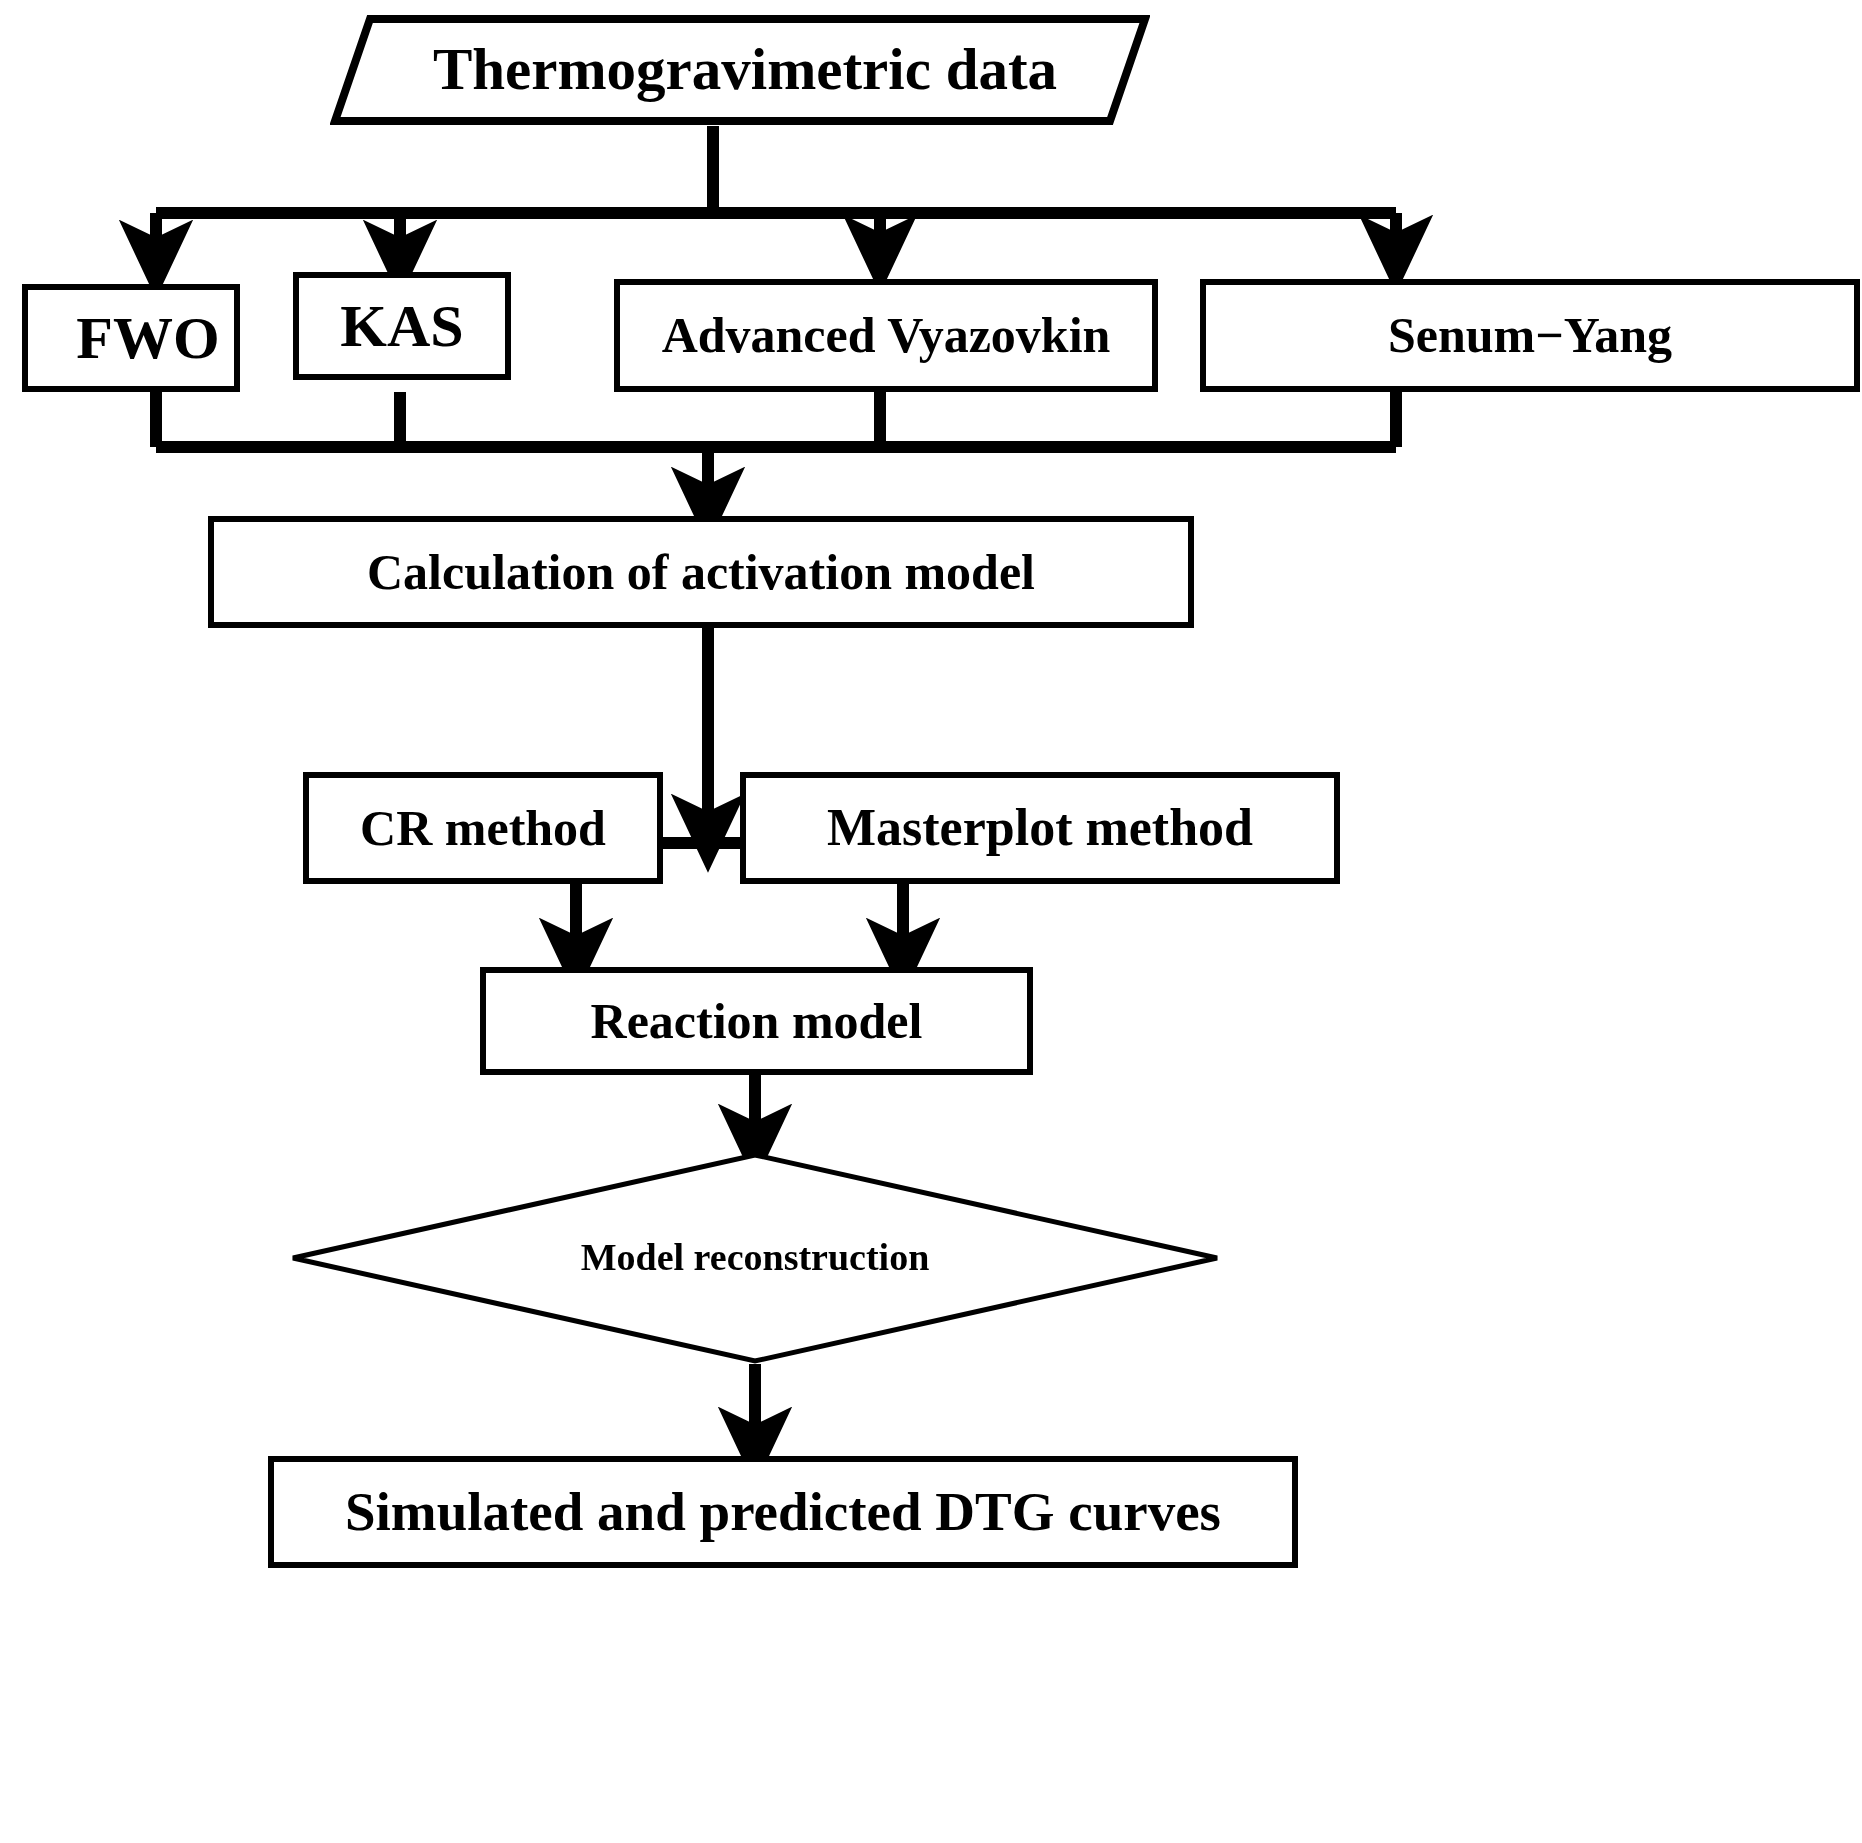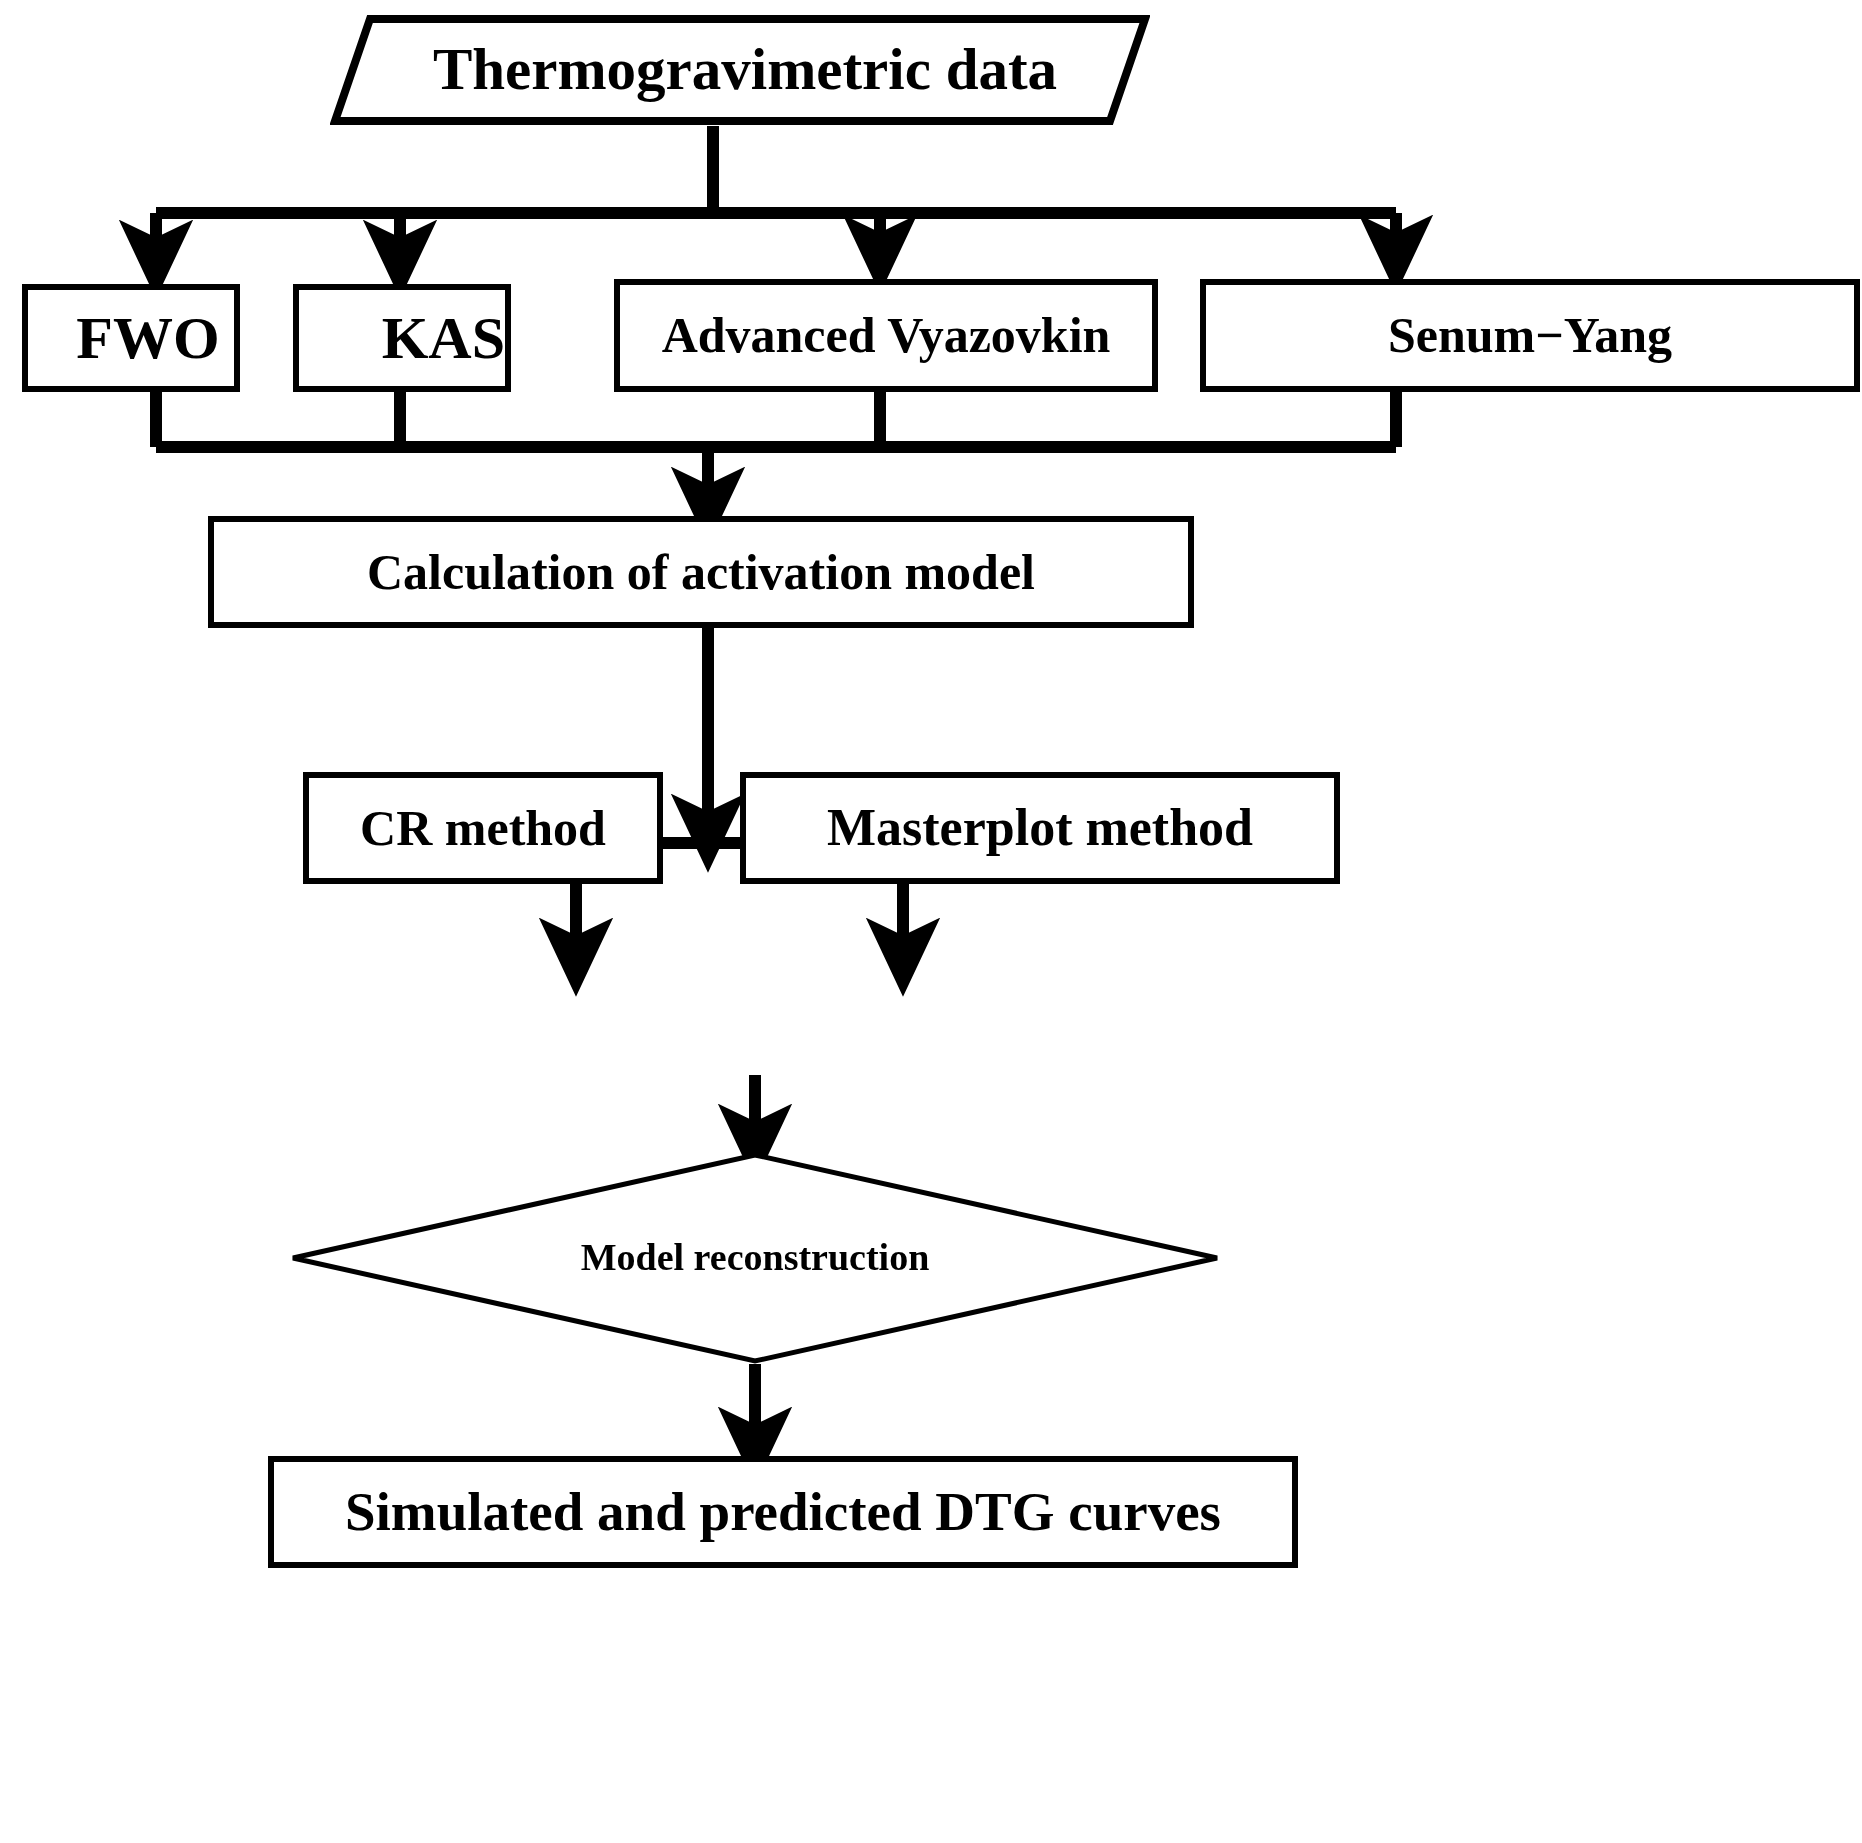--- a/index.html
+++ b/index.html
@@ -49,21 +49,21 @@
   }
   #node-tga .para {
     position: absolute; left: 0; top: 0; width: 100%; height: 100%;
   }
   #node-tga .txt {
     position: relative; z-index: 2;
     font-size: 59px; font-weight: bold; white-space: nowrap;
     padding-left: 10px;
   }
   #node-fwo   { left: 22px;   top: 284px; width: 218px; height: 108px; padding-left: 34px; }
-  #node-kas   { left: 293px;  top: 284px; width: 218px; height: 108px; justify-content: flex-end; }
+  #node-kas   { left: 293px;  top: 272px; width: 218px; height: 108px; }
   #node-adv   { left: 614px;  top: 279px; width: 544px; height: 113px; }
   #node-sy    { left: 1200px; top: 279px; width: 660px; height: 113px; }
   #node-fwo .txt { font-size: 60px; }
   #node-kas .txt { font-size: 60px; }
   #node-adv .txt { font-size: 50px; }
   #node-sy  .txt { font-size: 50px; }
 
   #node-calc  { left: 208px; top: 516px; width: 986px; height: 112px; }
   #node-calc .txt { font-size: 50px; }
 
@@ -169,20 +169,23 @@
   </div>
 
   <div class="node rect" id="node-cr">
     <span class="txt">CR method</span>
   </div>
 
   <div class="node rect" id="node-master">
     <span class="txt">Masterplot method</span>
   </div>
 
+  <div class="node rect" id="node-react">
+    <span class="txt">Reaction model</span>
+  </div>
 
   <div class="node" id="node-diamond">
     <svg class="dia" viewBox="0 0 930 212" preserveAspectRatio="none" xmlns="http://www.w3.org/2000/svg">
       <polygon points="465,3 927,106 465,209 3,106" fill="#ffffff" stroke="#000000" stroke-width="5" vector-effect="non-scaling-stroke"></polygon>
     </svg>
     <span class="txt">Model reconstruction</span>
   </div>
 
   <div class="node rect" id="node-final">
     <span class="txt">Simulated and predicted DTG curves</span>

